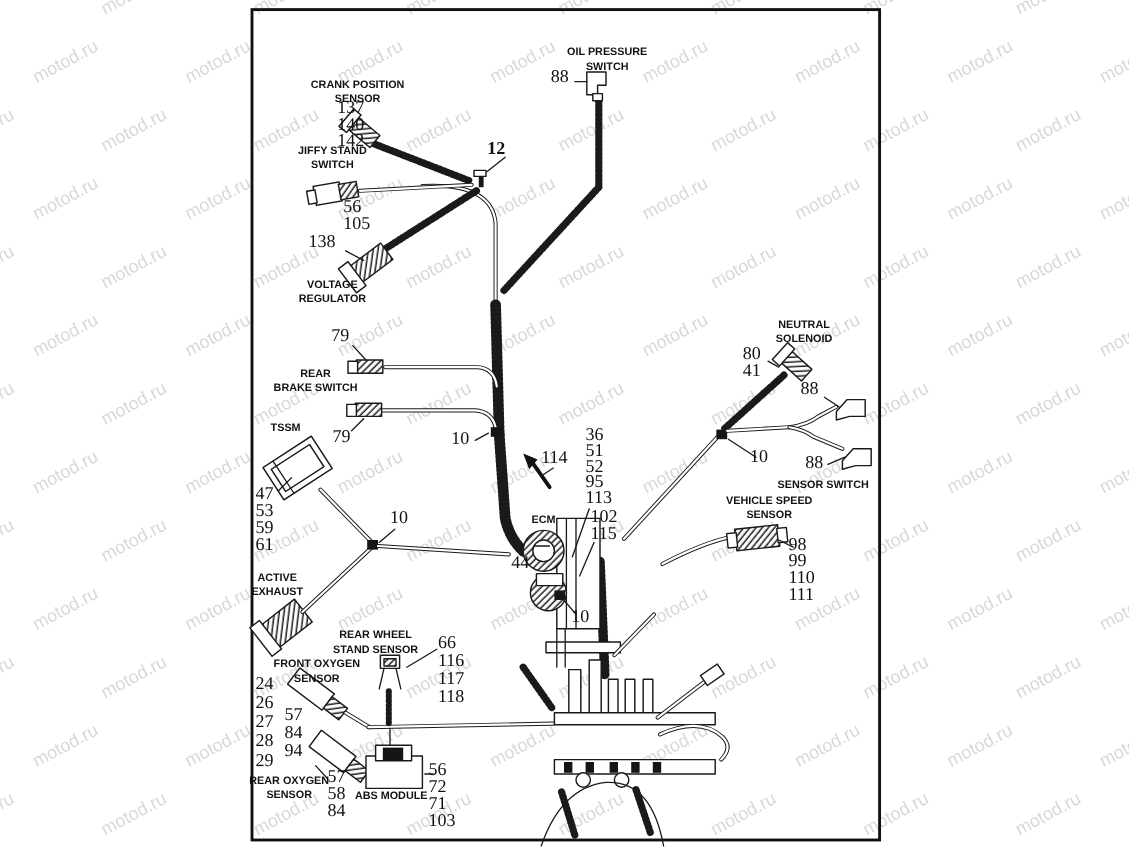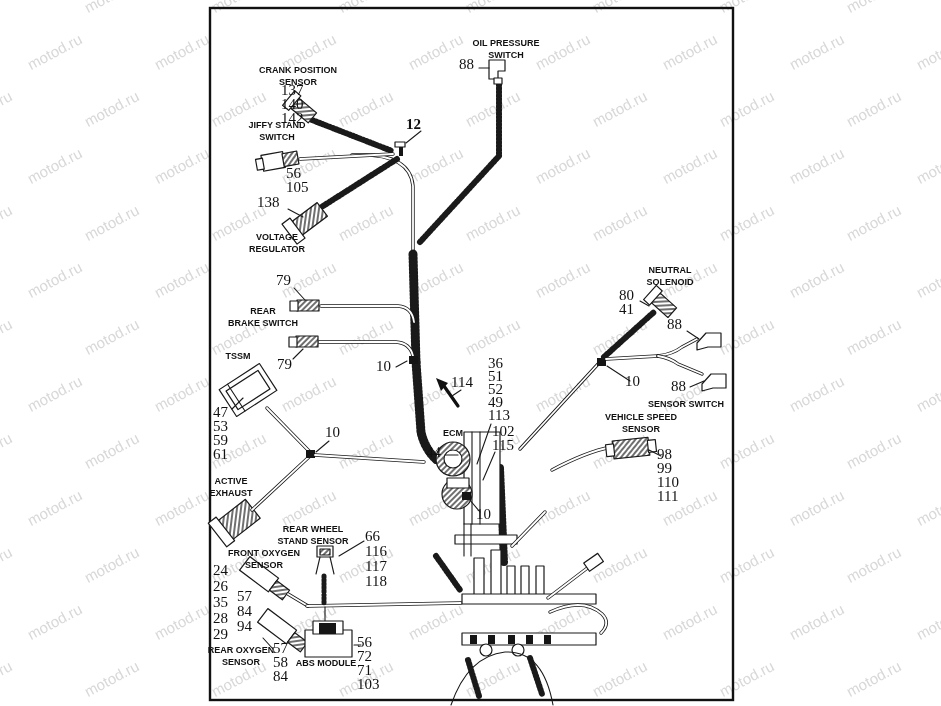--- a/index.html
+++ b/index.html
@@ -412,21 +412,21 @@
         <div>53</div>
         <div>59</div>
         <div>61</div>
       </div>
       <div class="co" style="left: 325px; top: 425px;">
         <div>10</div>
       </div>
       <div class="co" style="left: 213px; top: 562px; line-height: 16px;">
         <div>24</div>
         <div>26</div>
-        <div>35</div>
+        <div>27</div>
         <div>28</div>
         <div>29</div>
       </div>
       <div class="co" style="left: 237px; top: 589px; line-height: 15px;">
         <div>57</div>
         <div>84</div>
         <div>94</div>
       </div>
       <div class="co" style="left: 273px; top: 641px;">
         <div>57</div>
@@ -445,28 +445,28 @@
         <div>117</div>
         <div>118</div>
       </div>
       <div class="co" style="left: 451px; top: 375px;">
         <div>114</div>
       </div>
       <div class="co" style="left: 488px; top: 357px; line-height: 13px;">
         <div>36</div>
         <div>51</div>
         <div>52</div>
-        <div>49</div>
+        <div>95</div>
         <div>113</div>
       </div>
       <div class="co" style="left: 492px; top: 424px;">
         <div>102</div>
         <div>115</div>
       </div>
-      <div class="co" style="left: 426px; top: 445px;">
+      <div class="co" style="left: 426px; top: 462px;">
         <div>44</div>
       </div>
       <div class="co" style="left: 476px; top: 507px;">
         <div>10</div>
       </div>
       <div class="co" style="left: 619px; top: 288px;">
         <div>80</div>
         <div>41</div>
       </div>
       <div class="co" style="left: 667px; top: 317px;">

